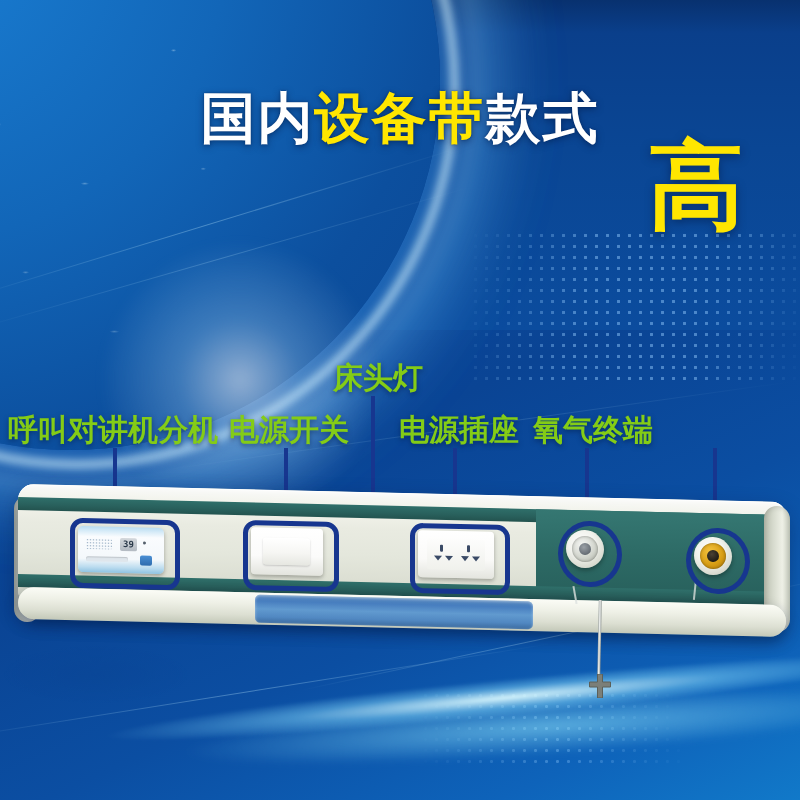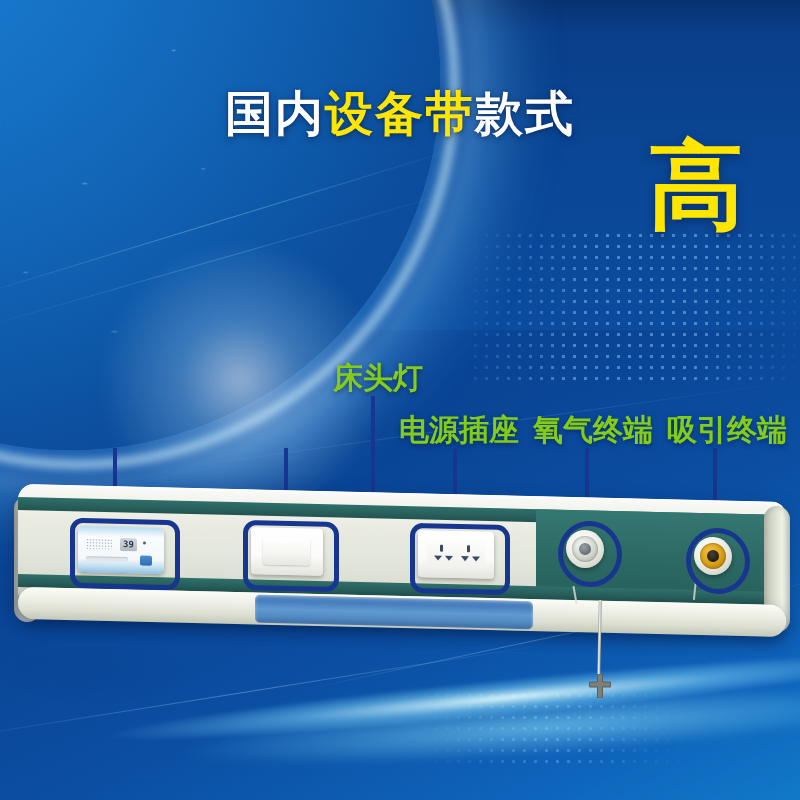--- a/index.html
+++ b/index.html
@@ -101,21 +101,21 @@
   }
   .swoosh2{
     position:absolute;left:-60px;bottom:-30px;width:980px;height:190px;
     background:radial-gradient(ellipse 520px 40px at 62% 50%, rgba(150,235,255,.55) 0%, rgba(110,210,255,0) 70%);
     transform:rotate(-4deg);filter:blur(3px);
   }
 
   
   .headline{
     position:absolute;left:0;top:82px;width:100%;text-align:center;
-    font-size:48px;font-weight:bold;letter-spacing:2px;
+    font-size:55px;font-weight:bold;letter-spacing:2px;
     color:#ffffff;
     text-shadow:0 2px 7px rgba(0,25,70,.55), 0 0 2px rgba(0,30,80,.6);
     white-space:nowrap;
   }
   .headline .hl{color:#ffe600;}
   .subline{
     position:absolute;left:52px;top:158px;width:560px;text-align:center;
     font-size:50px;font-weight:bold;letter-spacing:3px;color:#ffffff;
     text-shadow:0 2px 8px rgba(0,25,70,.55);
     white-space:nowrap;
@@ -312,24 +312,25 @@
   <div class="ray" style="left:-60px;top:740px;width:620px;transform:rotate(-9deg);opacity:.45;"></div>
   <div class="ray" style="left:160px;top:470px;width:640px;transform:rotate(-8deg);opacity:.22;"></div>
   <div class="swoosh2"></div>
   <div class="swoosh"></div>
 
   <div class="headline">
     <span>国内</span><span class="hl">设备带</span><span>款式</span>
   </div>
   <div class="bigchar">高</div>
 
+  <div class="label" style="left:8px;top:410px;">呼叫对讲机分机</div>
+  <div class="label" style="left:229px;top:410px;">电源开关</div>
   <div class="label" style="left:333px;top:358px;">床头灯</div>
   <div class="label" style="left:533px;top:410px;">氧气终端</div>
   <div class="label" style="left:399px;top:410px;">电源插座</div>
-  <div class="label" style="left:667px;top:410px;">吸引终端</div>
 
   <div class="leader" style="left:113px;top:448px;height:82px;"></div>
   <div class="leader" style="left:284px;top:448px;height:82px;"></div>
   <div class="leader" style="left:371px;top:396px;height:212px;"></div>
   <div class="leader" style="left:453px;top:448px;height:84px;"></div>
   <div class="leader" style="left:585px;top:448px;height:84px;"></div>
   <div class="leader" style="left:713px;top:448px;height:90px;"></div>
 
   <div class="endcap left"></div>
   <div class="panel-wrap">

